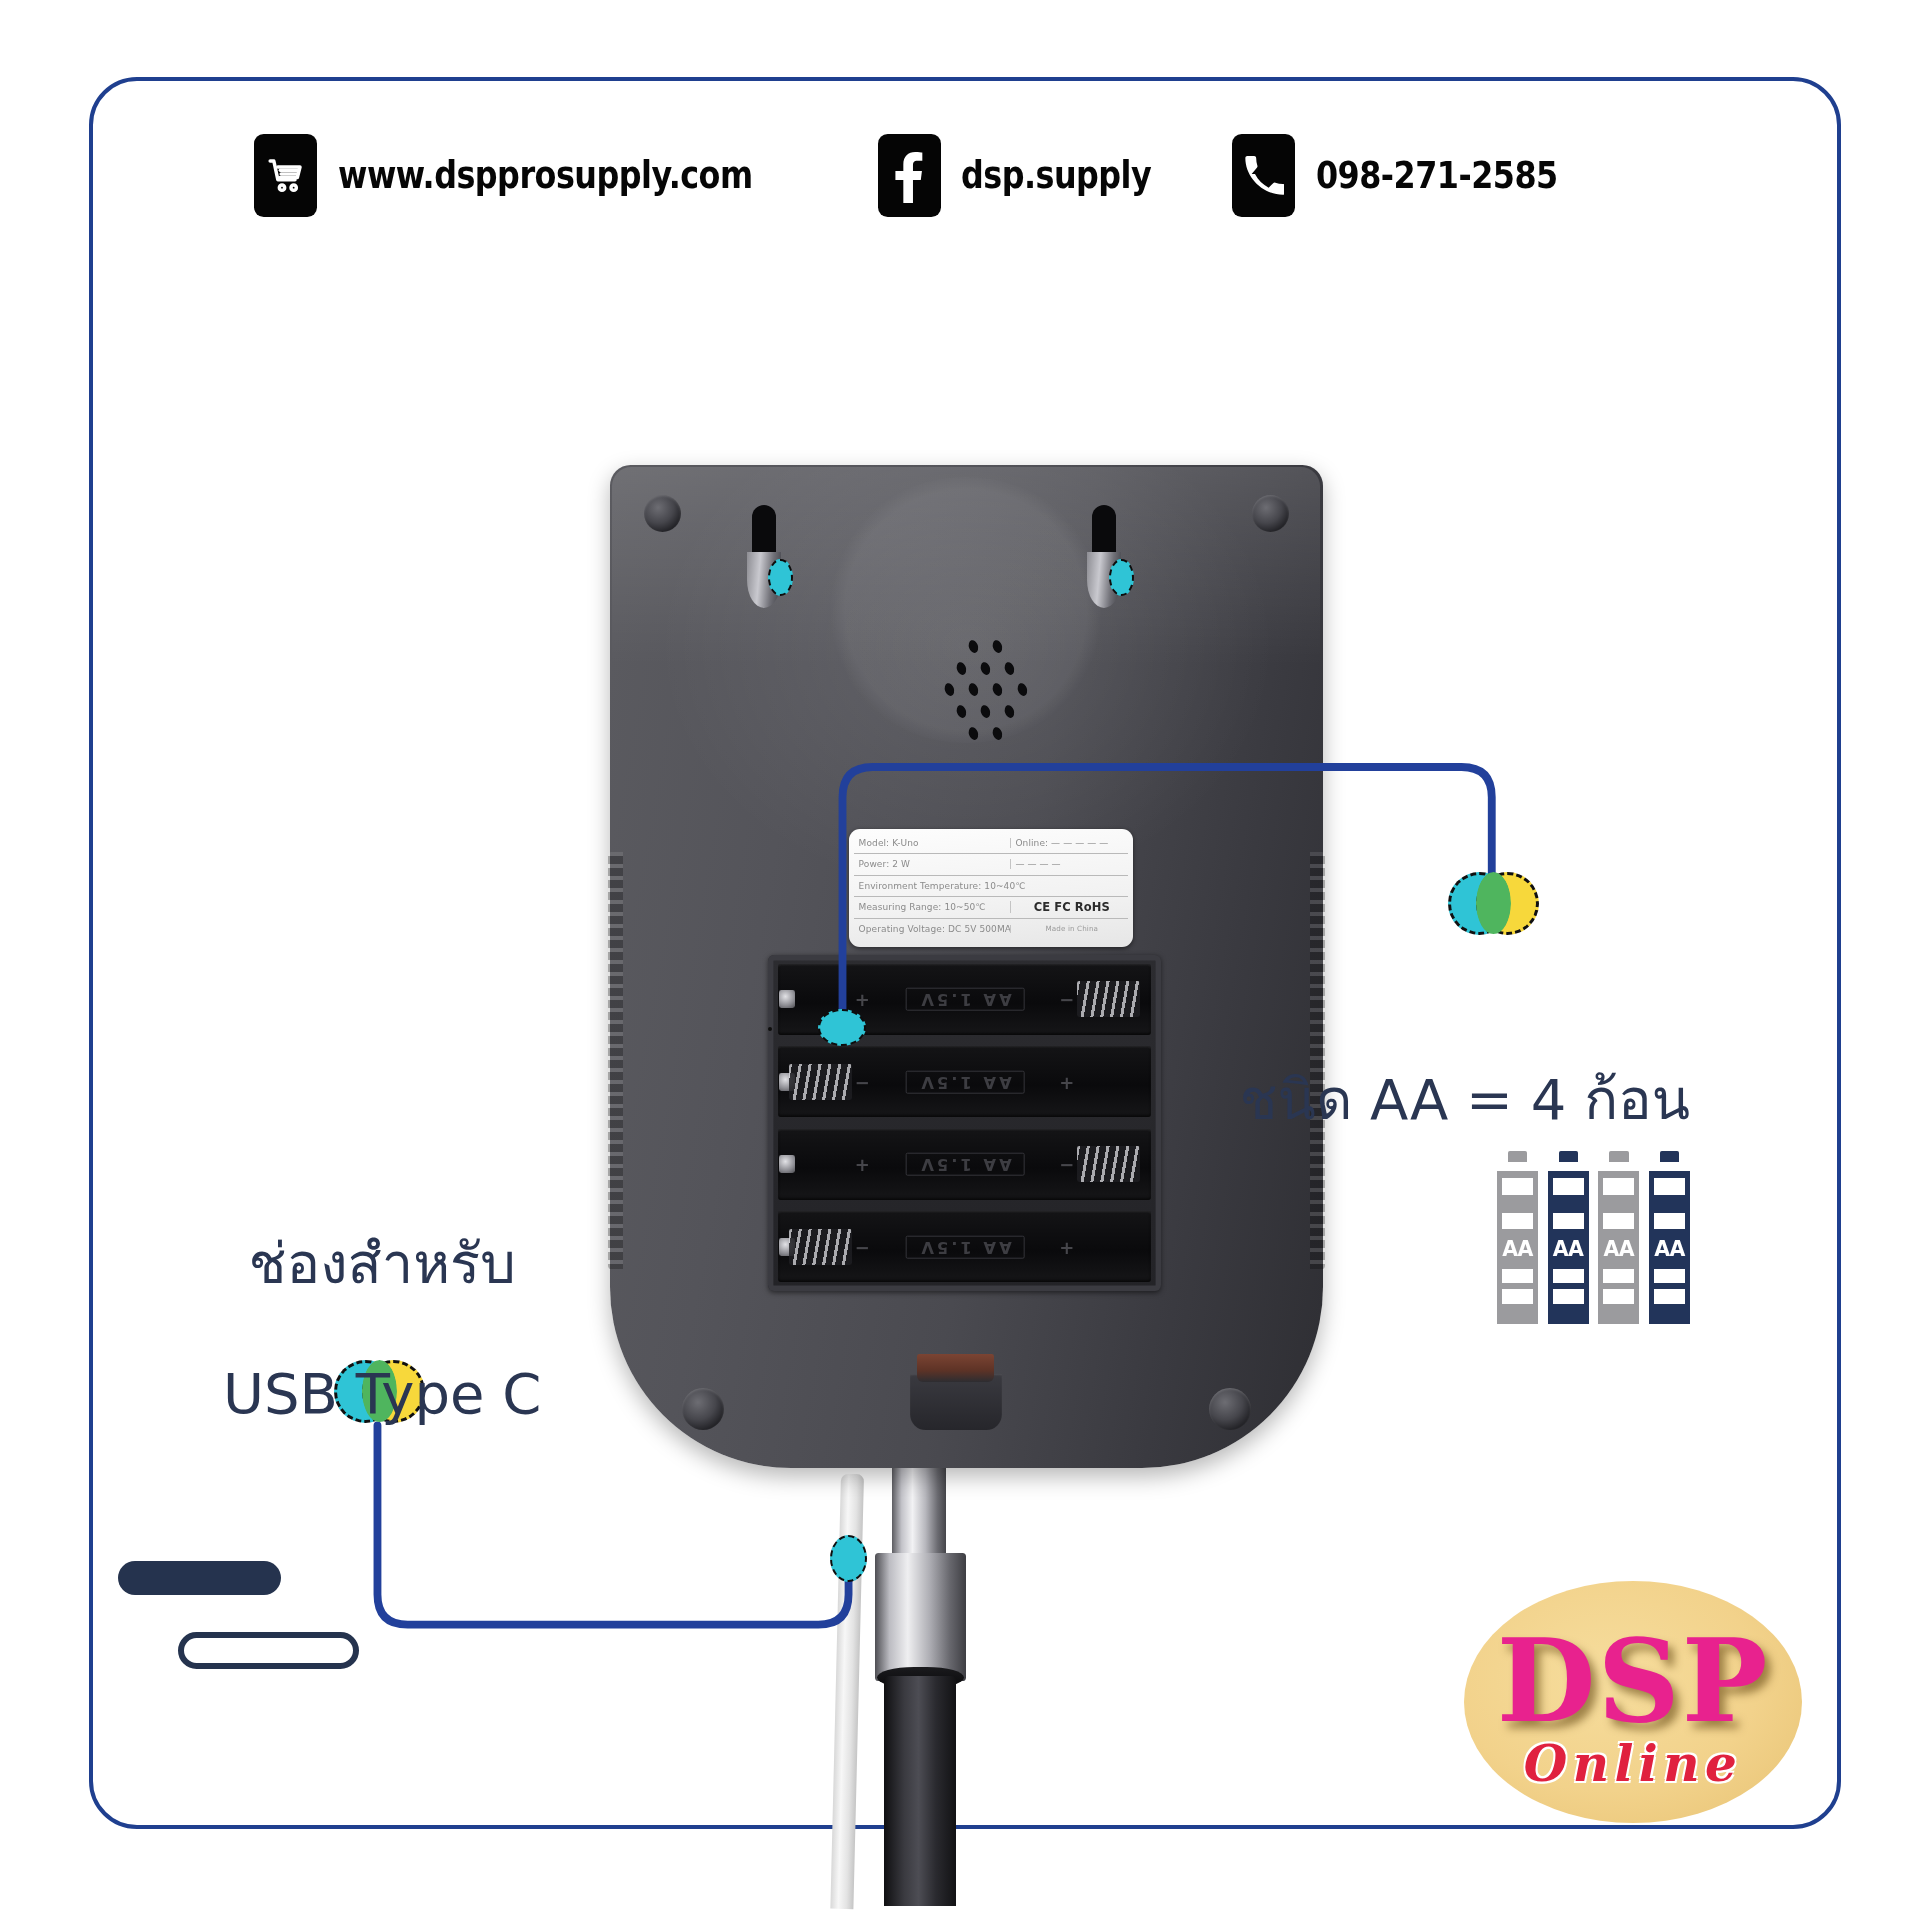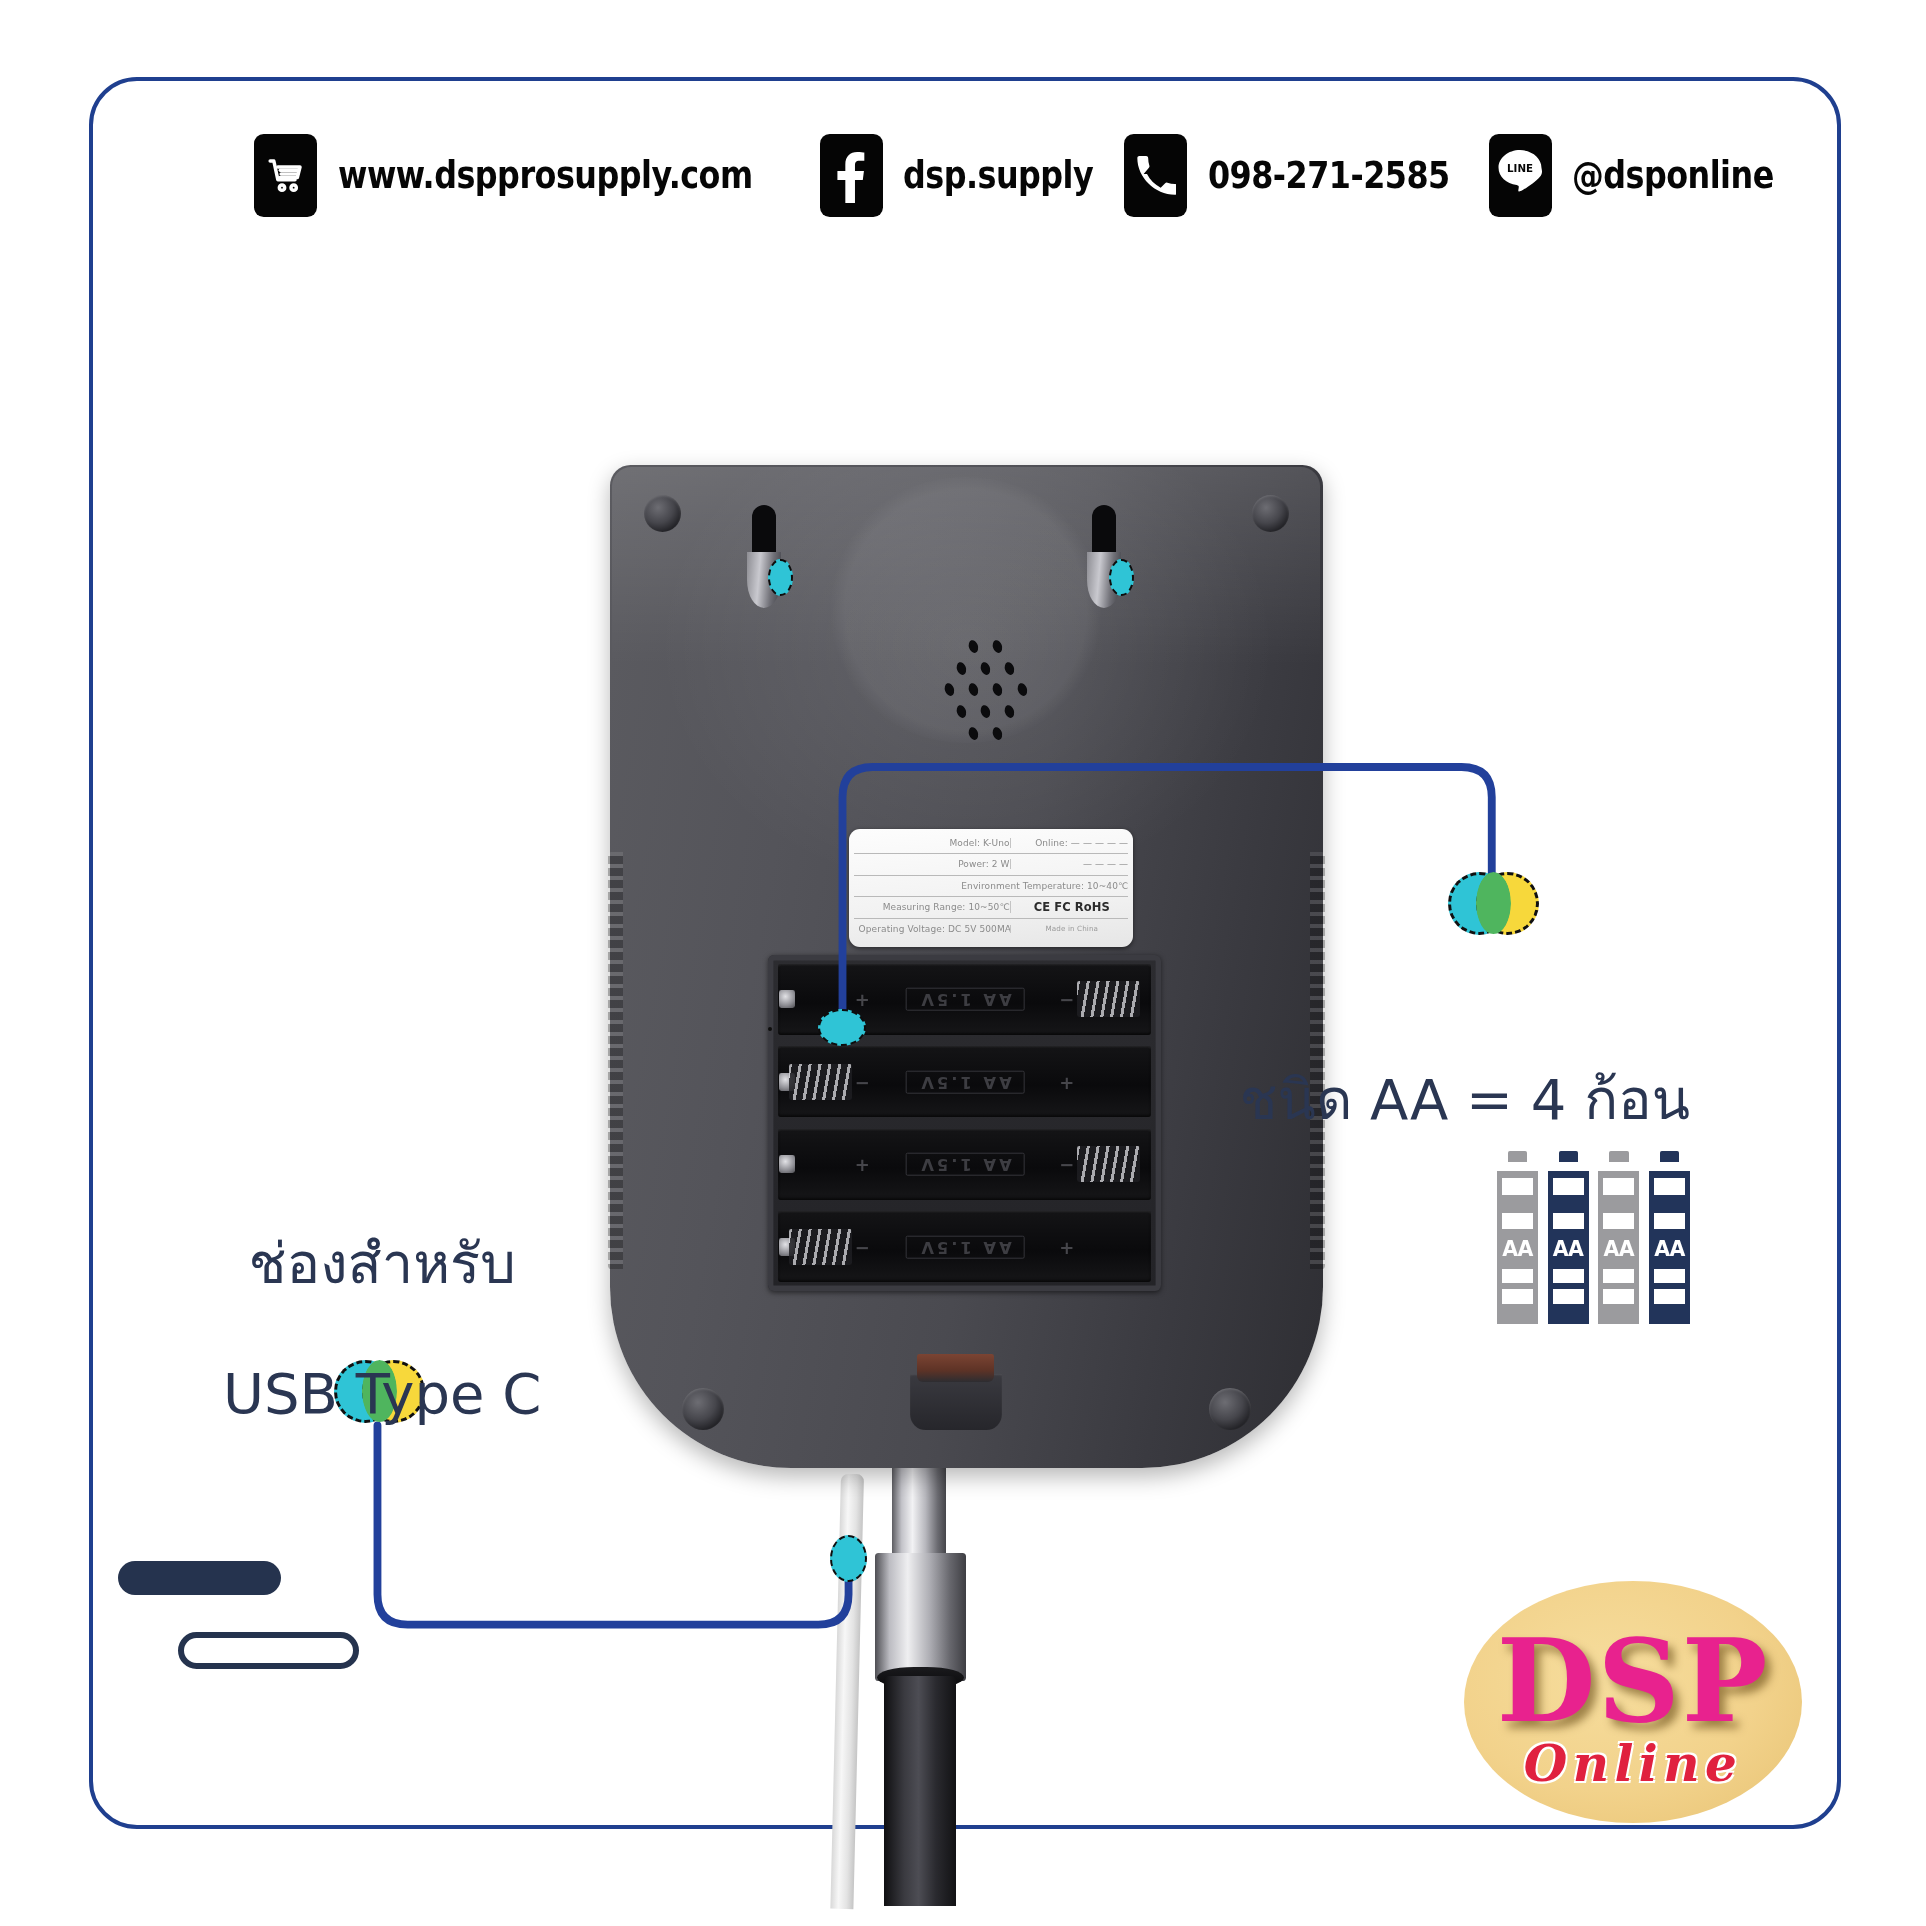--- a/index.html
+++ b/index.html
@@ -69,21 +69,20 @@
   .hgap-2 { width: 50px; }
   .hgap-3 { width: 42px; }
 
   
   #device-wrap {
     position: absolute;
     left: 610px;
     top: 465px;
     width: 713px;
     height: 1021px;
-    text-align: right;
   }
 
   
   #device-body {
     position: absolute;
     left: 0; top: 0;
     width: 713px;
     height: 1003px;
     background:
       radial-gradient(ellipse 70% 40% at 50% 18%, rgba(255,255,255,0.10), rgba(255,255,255,0) 62%),
@@ -528,29 +527,20 @@
     <span class="contact-icon">
       <svg width="40" height="40" viewBox="0 0 24 24">
         <path fill="#fff" d="M6.6 10.8c1.8 3.5 4.7 6.4 8.2 8.2l2.7-2.7c.35-.35.85-.46 1.3-.31 1.45.48 3 .74 4.6.74.66 0 1.2.54 1.2 1.2V22c0 .66-.54 1.2-1.2 1.2C11.2 23.2.8 12.8.8 1.2.8.54 1.34 0 2 0h4.1c.66 0 1.2.54 1.2 1.2 0 1.6.26 3.15.74 4.6.15.45.04.95-.31 1.3l-3.13 3.7z"></path>
       </svg>
     </span>
     <span class="contact-label">098-271-2585</span>
   </div>
 
   <div class="hgap-3"></div>
 
-  <div class="contact-item">
-    <span class="contact-icon">
-      <svg width="52" height="63" viewBox="0 0 86 104">
-        <path fill="#fff" d="M43 10C23.5 10 7.5 23 7.5 39c0 14.4 12.8 26.4 30 28.6 1.2.25 2.8.8 3.2 1.8.35.9.23 2.3.11 3.2l-.5 3.1c-.16 1 -.73 3.9 3.7 2.1 4.4-1.8 23.5-13.9 32-23.8C81.7 47.6 78.5 41 78.5 39 78.5 23 62.5 10 43 10z"></path>
-        <text x="43" y="46" font-family="DejaVu Sans, sans-serif" font-size="17" font-weight="bold" fill="#050505" text-anchor="middle">LINE</text>
-      </svg>
-    </span>
-    <span class="contact-label">@dsponline</span>
-  </div>
 
 </div>
 
 <div id="pole-chrome-top"></div>
 <div id="pole-chrome-collar"></div>
 <div id="pole-ring"></div>
 <div id="pole-black"></div>
 <div id="usb-cable"></div>
 
 <div id="device-wrap">

